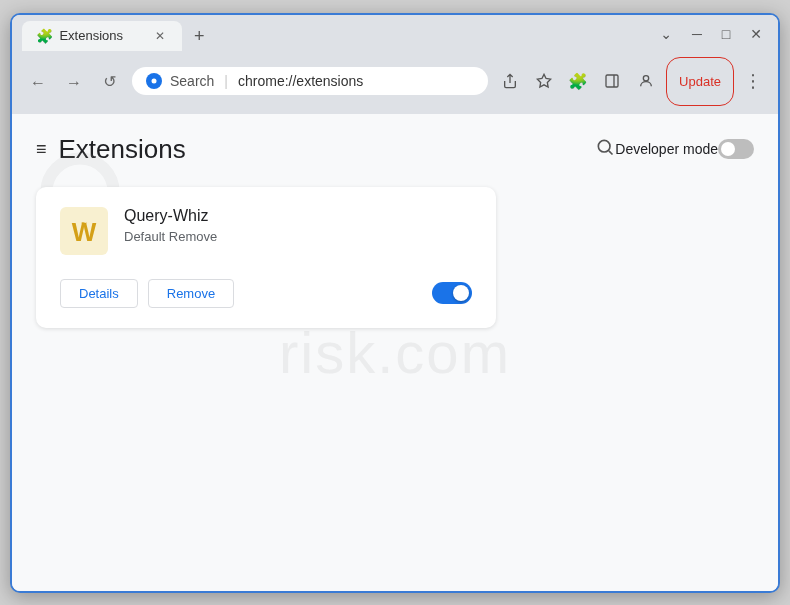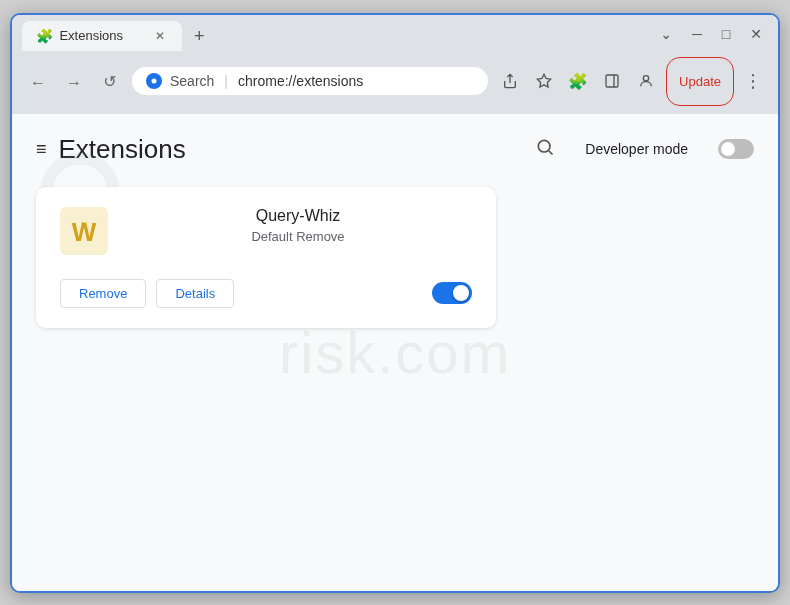--- a/index.html
+++ b/index.html
@@ -238,21 +238,21 @@
 
     .page-title {
       font-size: 26px;
       font-weight: 400;
       color: #202124;
     }
 
     .header-right {
       display: flex;
       align-items: center;
-      gap: 30px;
+      gap: 0;
     }
 
     .search-icon-btn {
       background: none;
       border: none;
       font-size: 18px;
       color: #555;
       cursor: pointer;
     }
 
@@ -356,21 +356,20 @@
       width: 48px;
       height: 48px;
       flex-shrink: 0;
       display: flex;
       align-items: center;
       justify-content: center;
     }
 
     .ext-info {
       flex: 1;
-      text-align: center;
     }
 
     .ext-name {
       font-size: 16px;
       font-weight: 500;
       color: #202124;
       margin-bottom: 4px;
     }
 
     .ext-desc {
@@ -528,22 +527,22 @@
               <text x="24" y="34" text-anchor="middle" font-size="26" font-weight="bold" fill="#d4a017" font-family="Arial">W</text>
               <text x="24" y="20" text-anchor="middle" font-size="10" fill="#d4a017" font-family="Arial">~</text>
             </svg>
           </div>
           <div class="ext-info">
             <div class="ext-name">Query-Whiz</div>
             <div class="ext-desc">Default Remove</div>
           </div>
         </div>
         <div class="card-actions">
+          <button class="action-btn">Details</button>
           <button class="action-btn">Remove</button>
-          <button class="action-btn">Details</button>
           <div class="card-toggle">
             <div class="toggle-on"></div>
           </div>
         </div>
       </div>
     </div>
 
   </div>
 </div>
 

